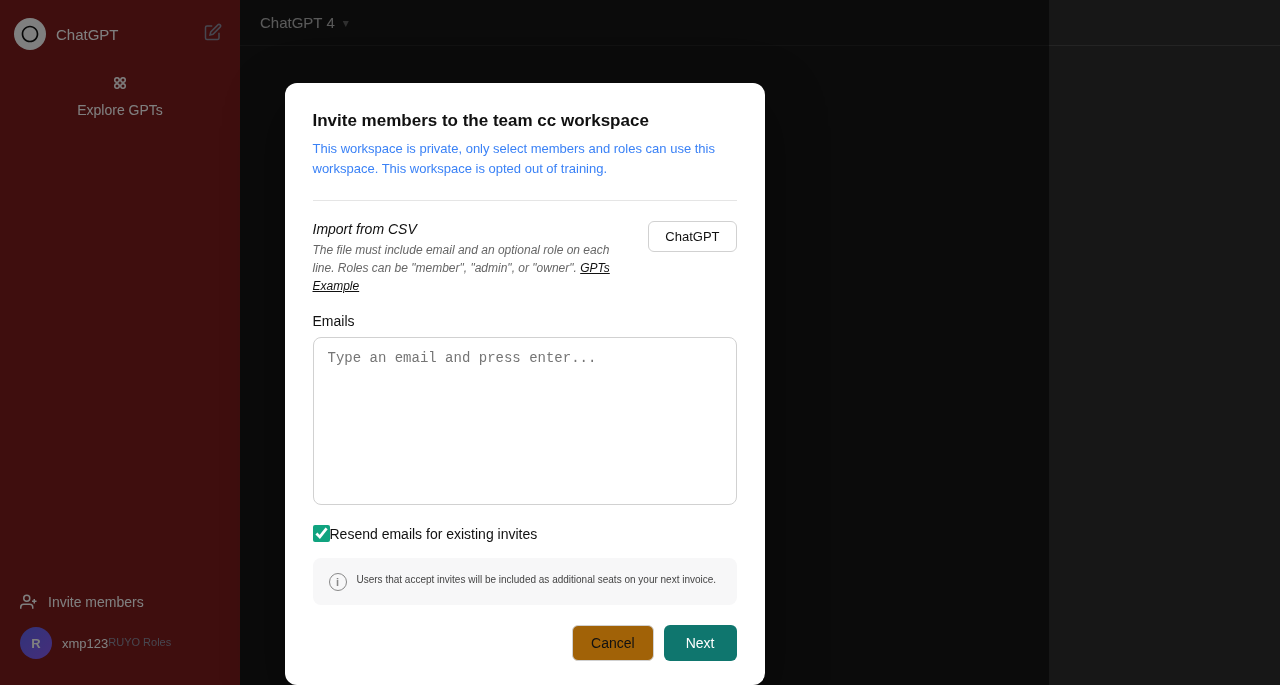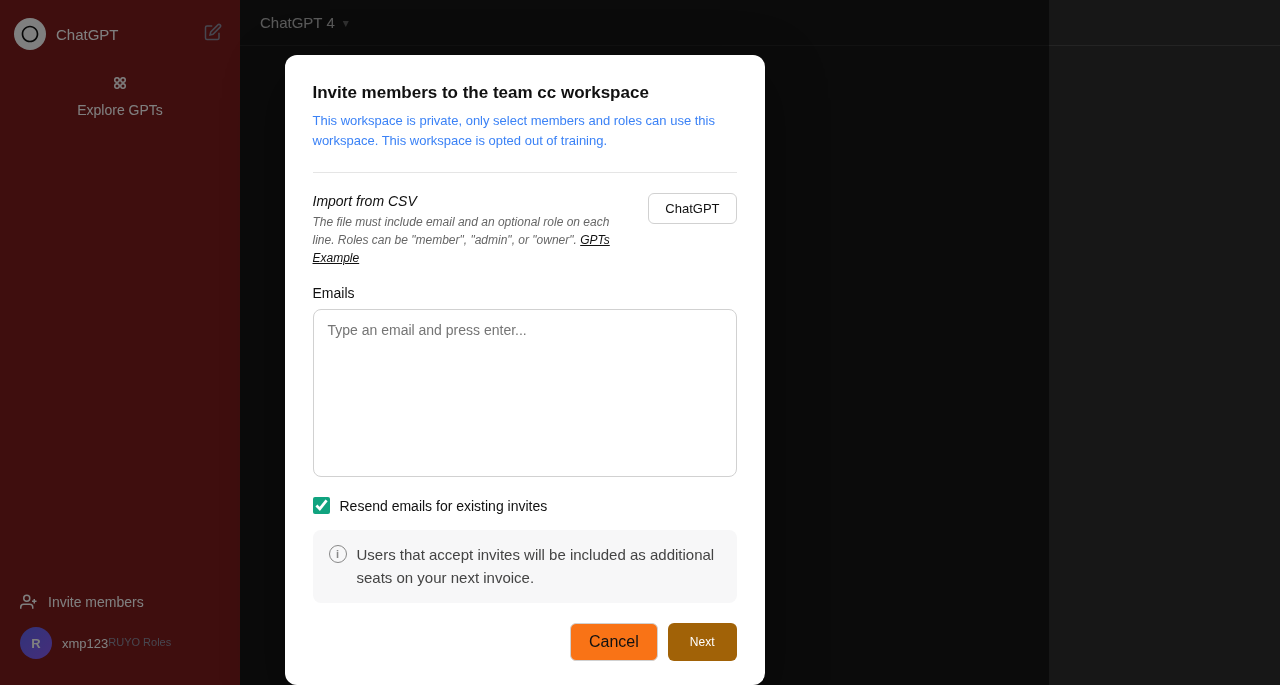--- a/index.html
+++ b/index.html
@@ -216,29 +216,28 @@
     .emails-textarea {
       width: 100%;
       height: 168px;
       border: 1px solid #d1d1d1;
       border-radius: 8px;
       padding: 12px 14px;
       font-size: 14px;
       color: #111;
       resize: none;
       outline: none;
-      font-family: Liberation Sans, sans-serif;
+      font-family: Liberation Mono, monospace;
       color: #aaa;
     }
 
     
     .checkbox-row {
       display: flex;
       align-items: center;
-      gap: 10px;
       margin: 16px 0;
     }
     .checkbox-input {
       width: 17px; height: 17px;
       accent-color: #10a37f;
       cursor: pointer;
       flex-shrink: 0;
     }
     .checkbox-label {
       font-size: 14px;
@@ -260,47 +259,47 @@
       border-radius: 50%;
       border: 1.5px solid #888;
       display: flex; align-items: center; justify-content: center;
       color: #888;
       font-size: 11px;
       font-weight: 700;
       flex-shrink: 0;
       margin-top: 1px;
     }
     .info-text {
-      font-size: 15px;
+      font-size: 10px;
       color: #444;
       line-height: 1.5;
     }
 
     
     .modal-footer {
       display: flex;
       justify-content: flex-end;
       gap: 10px;
     }
     .cancel-btn {
-      background: #f97316;
+      background: #a16207;
       border: 1px solid #d1d1d1;
       border-radius: 6px;
       padding: 9px 18px;
-      font-size: 16px;
+      font-size: 14px;
       color: #111;
       cursor: pointer;
       font-weight: 500;
     }
     .next-btn {
-      background: #a16207;
+      background: #0f766e;
       border: none;
       border-radius: 6px;
       padding: 9px 22px;
-      font-size: 12px;
+      font-size: 14px;
       color: #fff;
       cursor: pointer;
       font-weight: 500;
     }
   </style>
 </head>
 <body>
 
 <div class="sidebar">
   <div class="sidebar-header">

